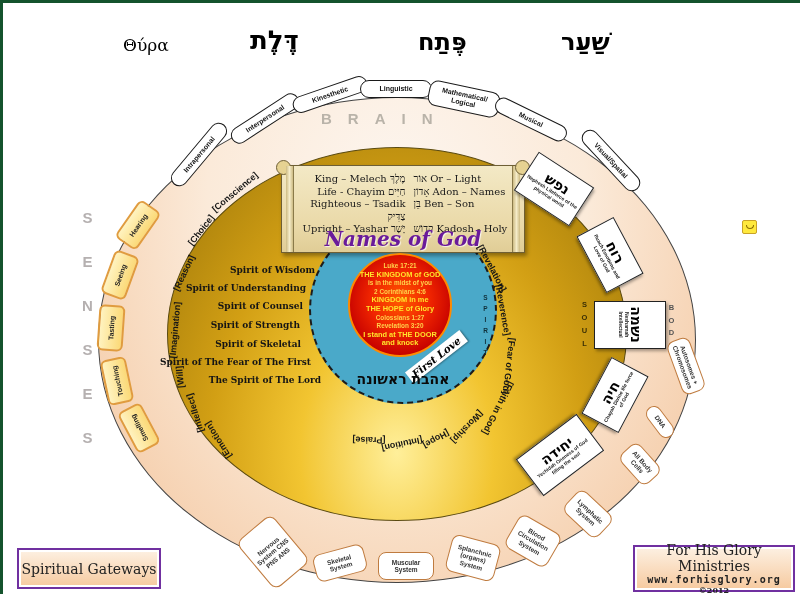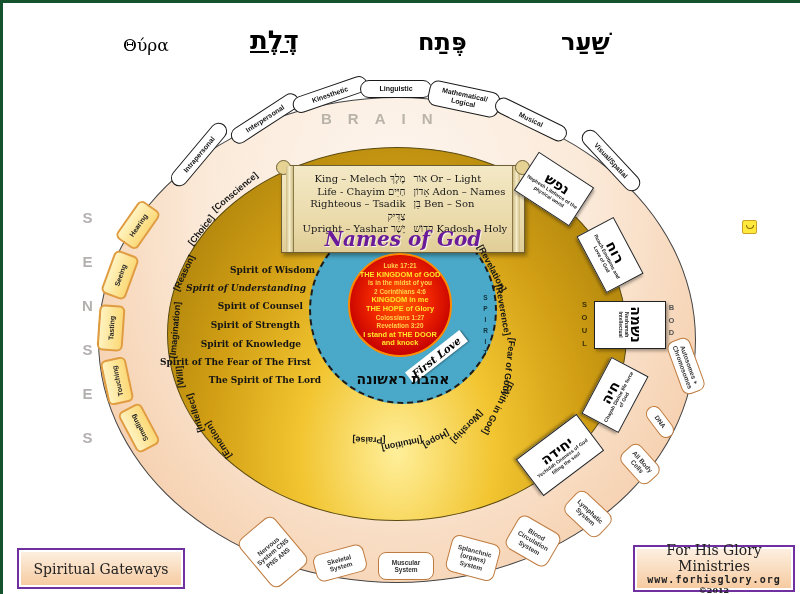--- a/index.html
+++ b/index.html
@@ -129,21 +129,21 @@
     border:1px solid #c9a227;border-radius:2px;
   }
   .sticky:after{content:"";position:absolute;left:3px;top:4px;width:6px;height:3px;border:1px solid #8a6d00;border-top:none;border-radius:0 0 4px 4px;}
 </style>
 </head>
 <body>
 
 <div id="canvas">
 
   <div class="gw" style="left:120px;top:32px;font-size:17px;">Θύρα</div>
-  <div class="gw" style="left:247px;top:22px;font-size:26px;font-weight:bold;text-decoration:underline;">דֶּלֶת</div>
+  <div class="gw" style="left:247px;top:22px;font-size:26px;font-weight:bold;">דֶּלֶת</div>
   <div class="gw" style="left:415px;top:24px;font-size:24px;font-weight:bold;">פֶּתַח</div>
   <div class="gw" style="left:558px;top:24px;font-size:24px;font-weight:bold;">שַׁעַר</div>
 
   <div class="abs ring-outer"></div>
   <div class="abs ring-gold"></div>
   <div class="abs circle-blue"></div>
 
   <div class="abs brain-word">BRAIN</div>
   <div class="abs vword senses-word">SENSES</div>
   <div class="abs vword spirit-word">SPIRIT</div>
@@ -182,24 +182,24 @@
         </div>
       <div class="names-row">
           <span class="l">Upright – Yashar יָשָׁר</span>
           <span class="r">קָדוֹשׁ Kadosh - Holy</span>
         </div>
     </div>
     <div class="names-title">Names of God</div>
   </div>
 
   <div class="spirit-line" style="right:486px;top:262px;">Spirit of Wisdom</div>
-  <div class="spirit-line" style="right:495px;top:280px;font-style:italic;">Spirit of Understanding</div>
+  <div class="spirit-line" style="right:495px;top:280px;">Spirit of Understanding</div>
   <div class="spirit-line" style="right:498px;top:298px;">Spirit of Counsel</div>
   <div class="spirit-line" style="right:501px;top:317px;">Spirit of Strength</div>
-  <div class="spirit-line" style="right:500px;top:336px;">Spirit of Knowledge</div>
+  <div class="spirit-line" style="right:500px;top:336px;">Spirit of Skeletal</div>
   <div class="spirit-line" style="right:490px;top:354px;">Spirit of The Fear of The First</div>
   <div class="spirit-line" style="right:480px;top:372px;">The Spirit of The Lord</div>
 
   <span class="fac" style="left:232px;top:189px;transform:translate(-50%,-50%) rotate(-40deg);">[Conscience]</span>
   <span class="fac" style="left:198px;top:227px;transform:translate(-50%,-50%) rotate(-52deg);">[Choice]</span>
   <span class="fac" style="left:181px;top:270px;transform:translate(-50%,-50%) rotate(-65deg);">[Reason]</span>
   <span class="fac" style="left:172px;top:327px;transform:translate(-50%,-50%) rotate(-85deg);">[Imagination]</span>
   <span class="fac" style="left:177px;top:374px;transform:translate(-50%,-50%) rotate(-95deg);">[Will]</span>
   <span class="fac" style="left:192px;top:410px;transform:translate(-50%,-50%) rotate(-107deg);">[Intellect]</span>
   <span class="fac" style="left:215px;top:437px;transform:translate(-50%,-50%) rotate(-122deg);">[Emotion]</span>
@@ -265,21 +265,21 @@
   <div class="bpill" style="left:375px;top:549px;width:56px;height:28px;">Muscular System</div>
   <div class="bpill" style="left:445px;top:536px;width:50px;height:38px;transform:rotate(15deg);">Splanchnic (organs) System</div>
   <div class="bpill" style="left:506px;top:519px;width:48px;height:38px;transform:rotate(30deg);">Blood Circulation System</div>
   <div class="bpill" style="left:562px;top:496px;width:46px;height:30px;transform:rotate(43deg);">Lymphatic System</div>
   <div class="bpill" style="left:617px;top:448px;width:40px;height:26px;transform:rotate(48deg);">All Body Cells</div>
   <div class="bpill" style="left:639px;top:411px;width:36px;height:16px;transform:rotate(53deg);">DNA</div>
   <div class="bpill" style="left:655px;top:351px;width:56px;height:24px;transform:rotate(70deg);">Autosomes + Chromosomes</div>
 
   <div class="sticky"></div>
 
-  <div class="fbox" style="left:14px;top:545px;width:168px;height:41px;">
+  <div class="fbox" style="left:14px;top:545px;width:144px;height:41px;">
     <div class="t1">Spiritual Gateways</div>
   </div>
   <div class="fbox" style="left:630px;top:542px;width:162px;height:47px;">
     <div class="t1">For His Glory Ministries</div>
     <div class="t2">www.forhisglory.org</div>
     <div class="t3">©2012</div>
   </div>
 
 </div>
 

